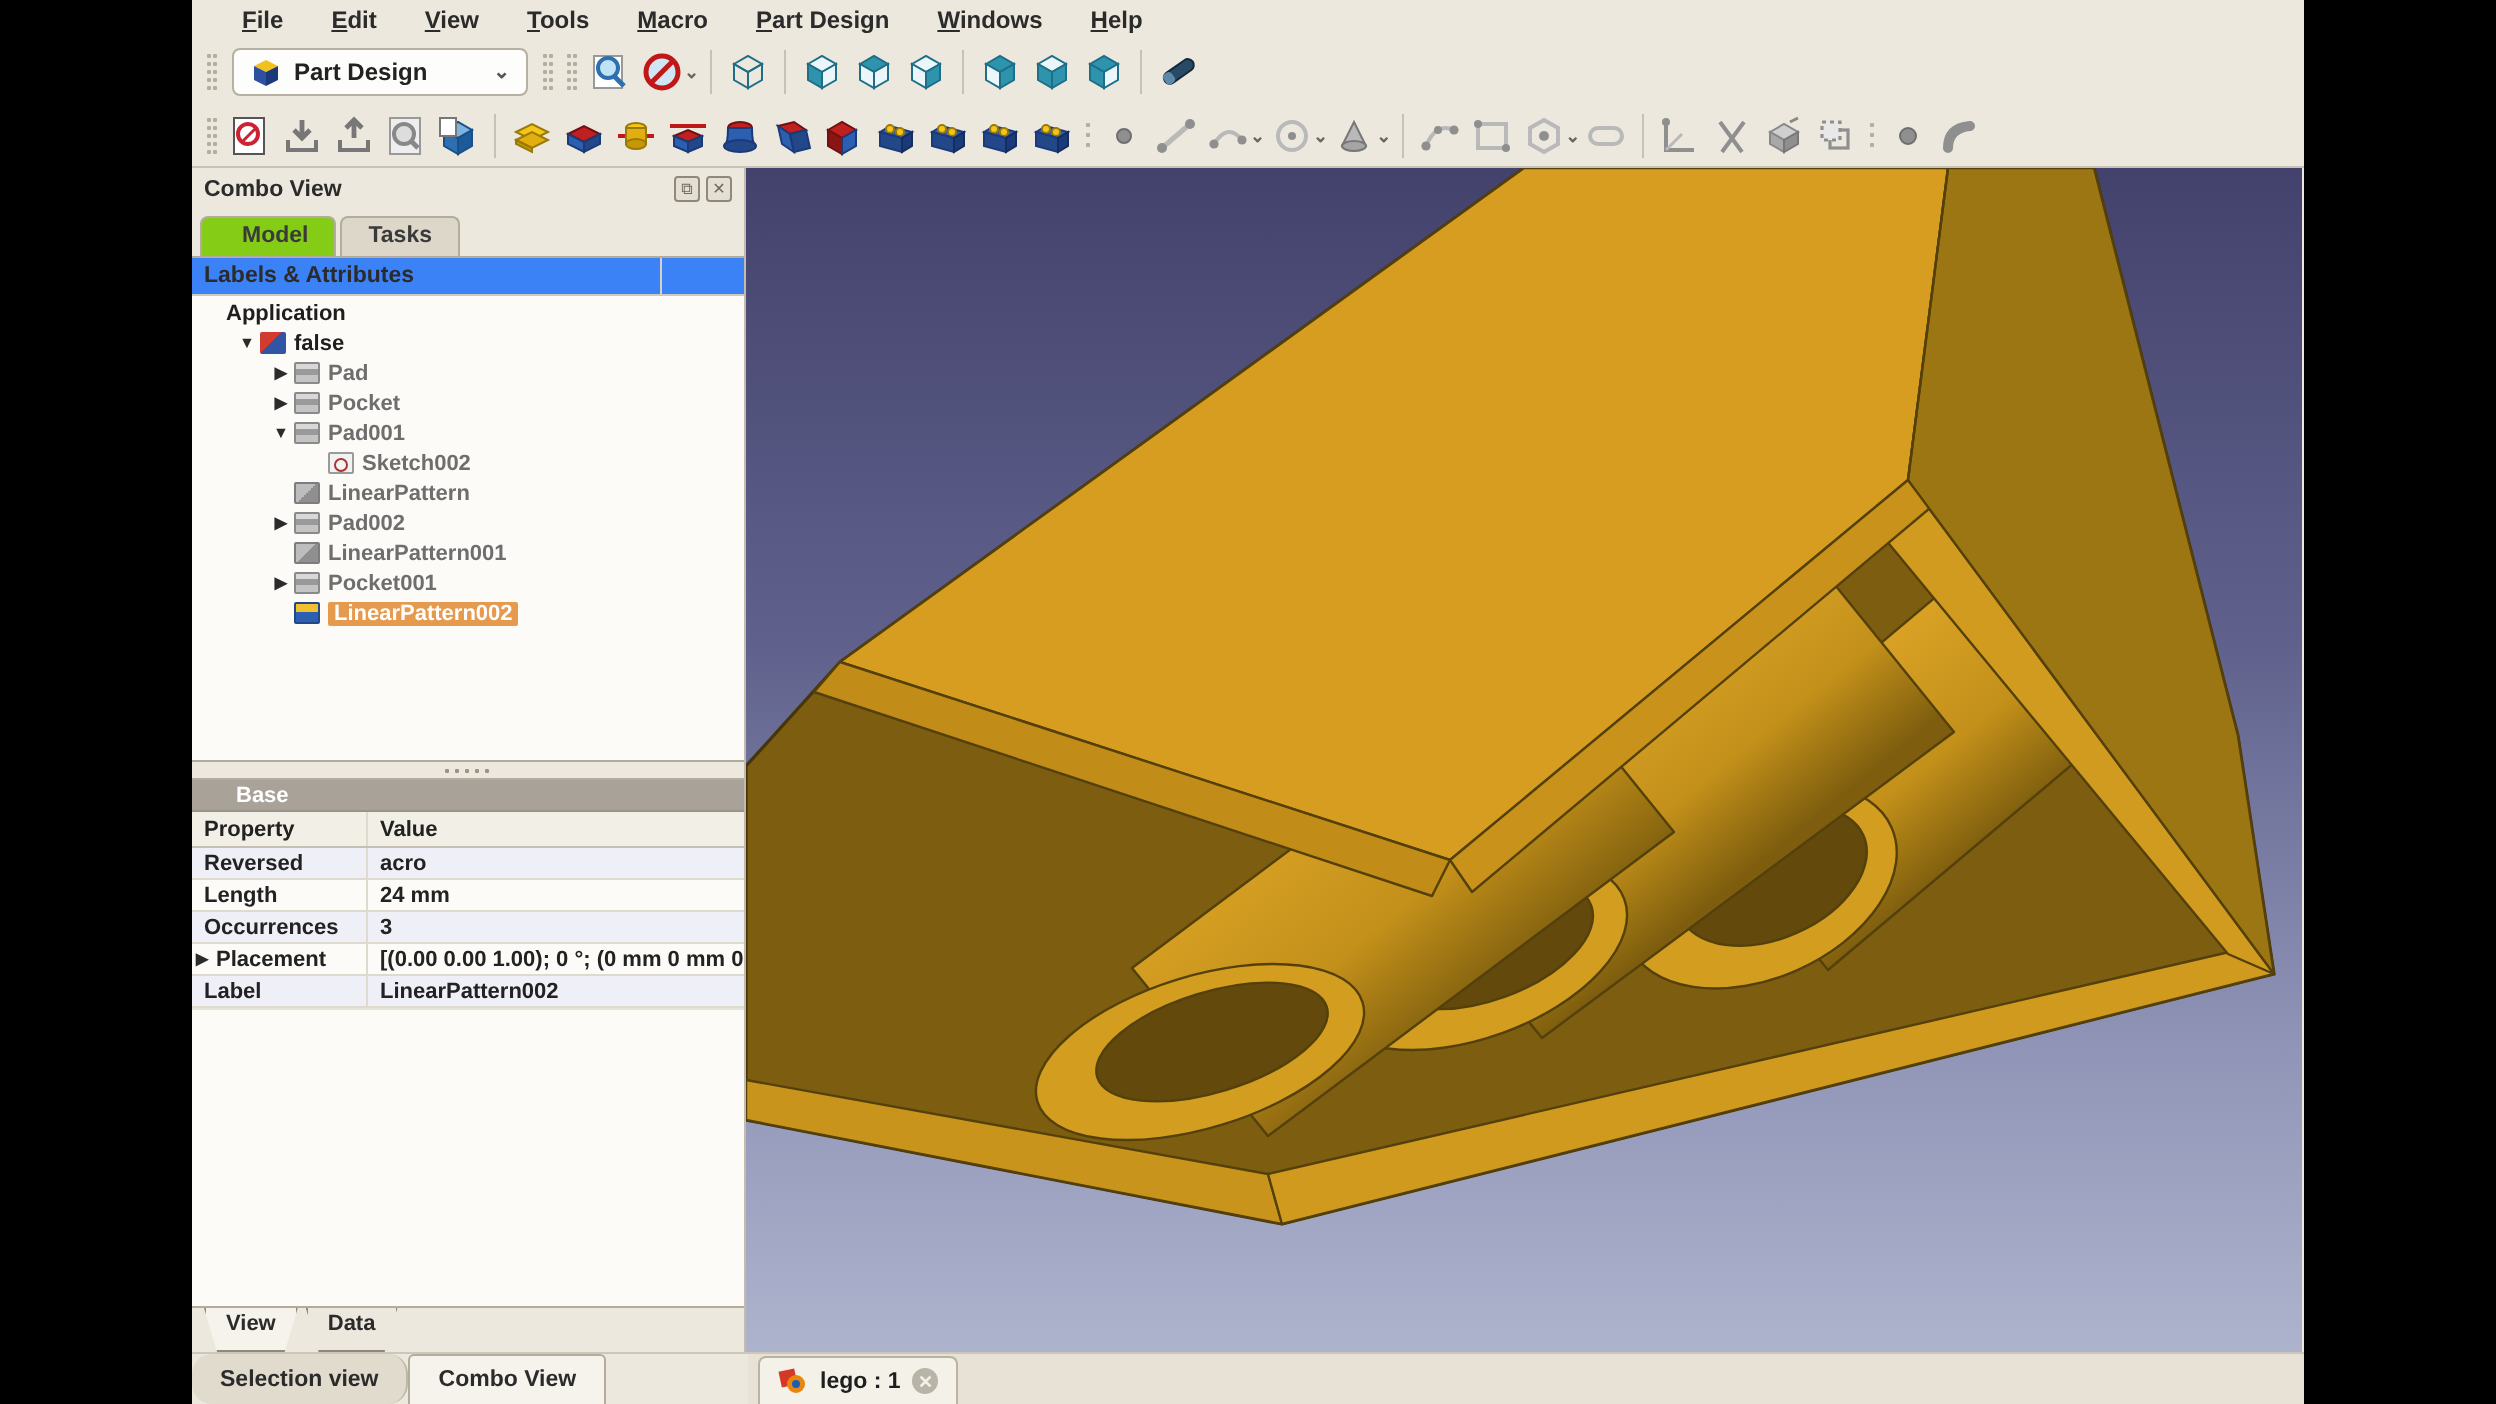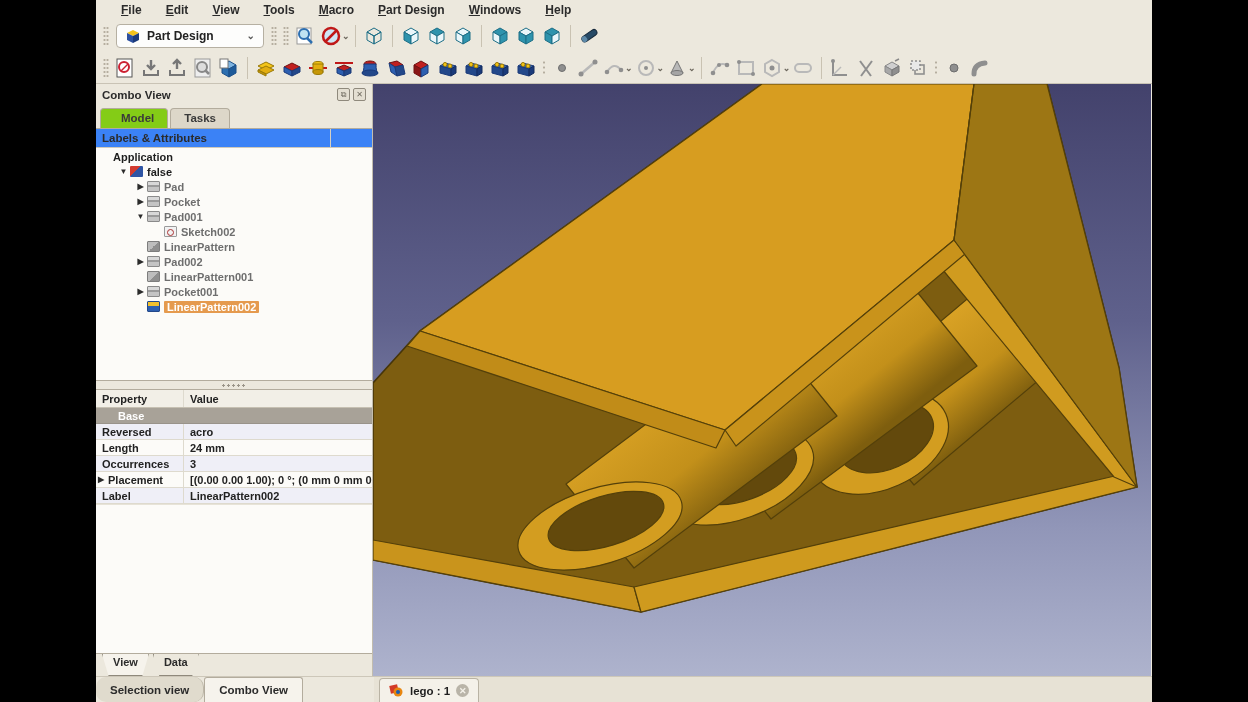--- a/index.html
+++ b/index.html
@@ -484,25 +484,25 @@
                 <span class="arrow"></span>
                 <span class="ticon pattern-active"></span>
                 <span class="tlabel">LinearPattern002</span>
               </div>
             </div>
         </div>
         <div class="splitter">
             <span class="grip"></span>
           </div>
         <div class="props" id="props">
+            <div class="prow group">Base</div>
             <div class="prow header">
               <span class="pc1">Property</span>
               <span class="pc2">Value</span>
             </div>
-            <div class="prow group">Base</div>
             <div class="prow alt">
               <span class="pc1">Reversed</span>
               <span class="pc2">acro</span>
             </div>
             <div class="prow">
               <span class="pc1">Length</span>
               <span class="pc2">24 mm</span>
             </div>
             <div class="prow alt">
               <span class="pc1">Occurrences</span>

